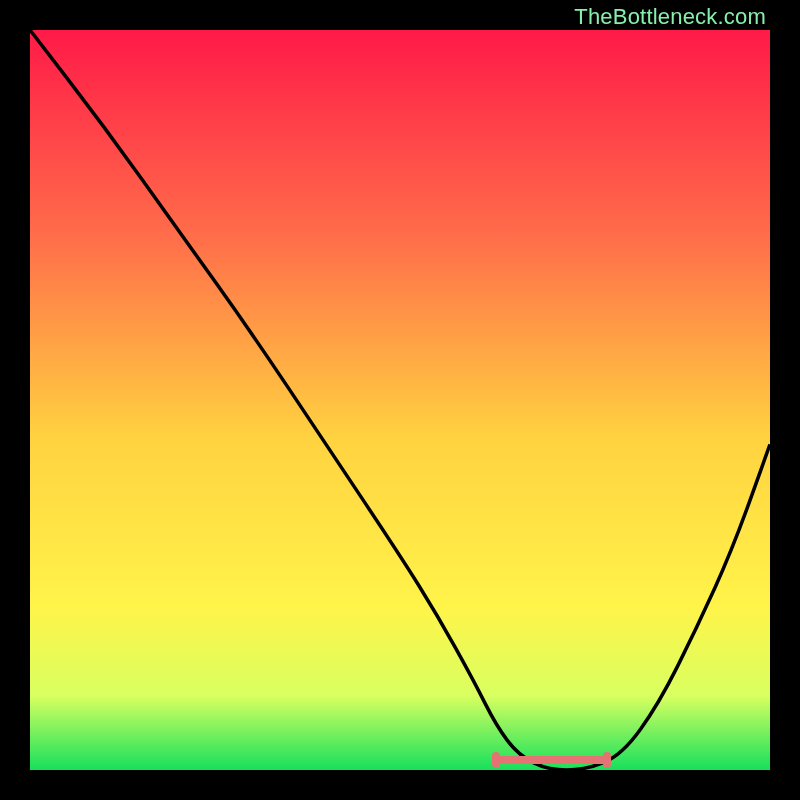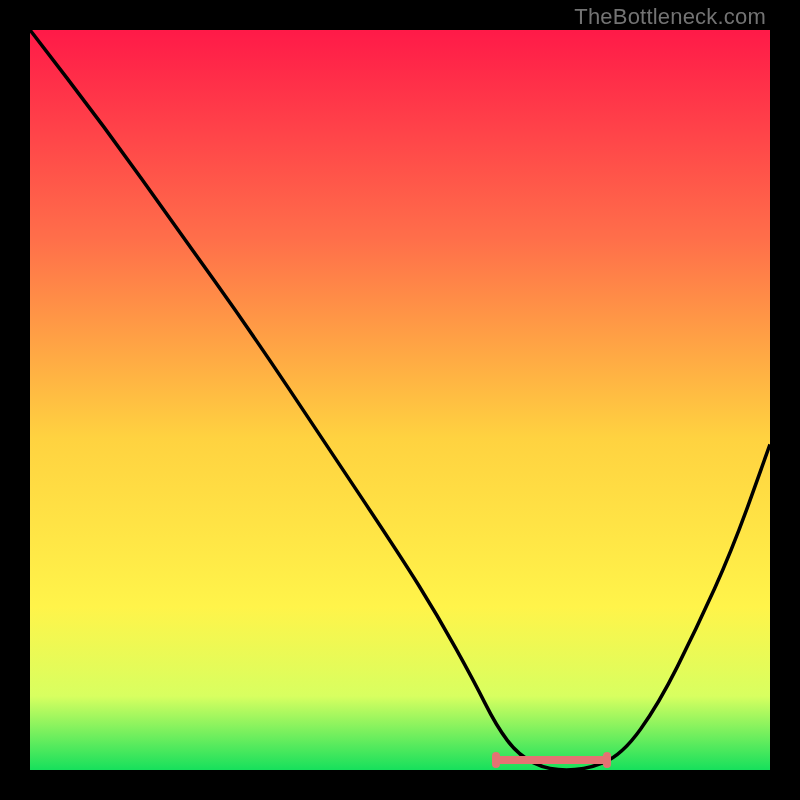--- a/index.html
+++ b/index.html
@@ -24,21 +24,21 @@
     left: 0;
     top: 0;
     width: 740px;
     height: 740px;
     overflow: hidden;
   }
   .watermark {
     position: absolute;
     top: 4px;
     right: 34px;
-    color: #737373;
+    color: #86efac;
     font-size: 22px;
     font-weight: 500;
     letter-spacing: 0.2px;
     z-index: 5;
   }
   svg.curve {
     position: absolute;
     left: 0;
     top: 0;
     width: 740px;

